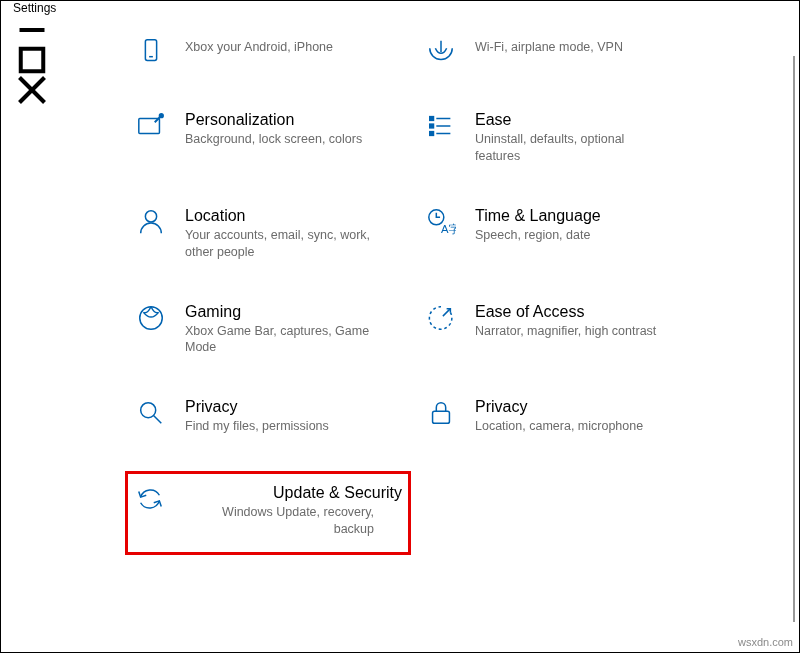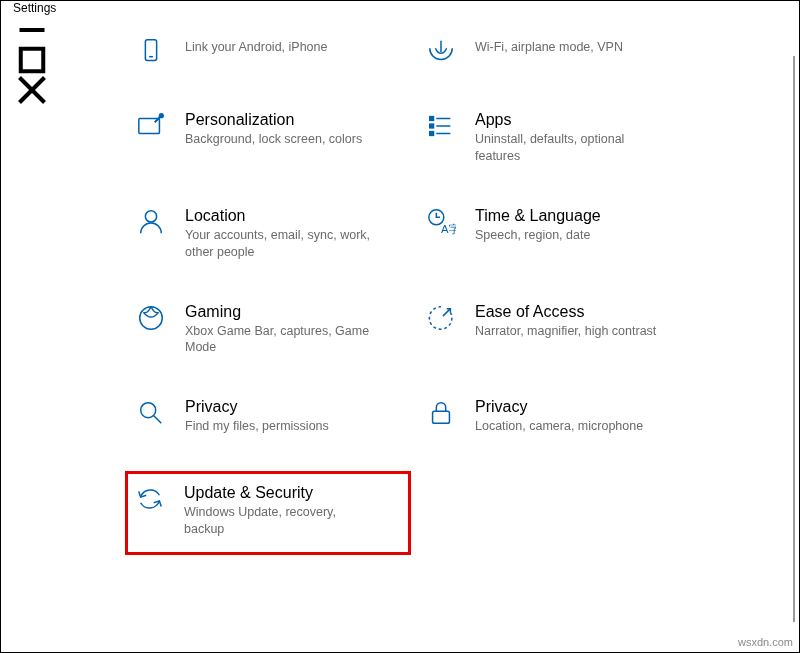--- a/index.html
+++ b/index.html
@@ -51,20 +51,21 @@
       display: flex;
       align-items: flex-start;
       gap: 18px;
       padding: 6px 4px;
       cursor: default;
     }
     .tile.highlight {
       border: 3px solid #e60000;
       padding: 10px 6px 14px 6px;
       margin-left: -6px;
+      text-align: right;
     }
     .iconwrap {
       width: 32px;
       height: 32px;
       flex: 0 0 32px;
       color: #0063b1;
       display: flex;
       align-items: flex-start;
       justify-content: center;
     }
@@ -126,21 +127,21 @@
 
     <div class="tile">
       <div class="iconwrap">
         <svg viewBox="0 0 32 32">
             <rect x="10" y="3" width="12" height="22" rx="2"></rect>
             <line x1="14" y1="21" x2="18" y2="21"></line>
           </svg>
       </div>
       <div class="tile-text">
         <div class="tile-title"></div>
-        <div class="tile-desc">Link your Android, iPhone</div>
+        <div class="tile-desc">Xbox your Android, iPhone</div>
       </div>
     </div>
 
     <div class="tile">
       <div class="iconwrap">
         <svg viewBox="0 0 32 32">
             <path d="M4 12 A12 12 0 0 0 28 12"></path>
             <path d="M10 12 A8 16 0 0 0 22 12"></path>
             <line x1="16" y1="4" x2="16" y2="16"></line>
           </svg>
@@ -170,21 +171,21 @@
         <svg viewBox="0 0 32 32">
           <rect x="4" y="6" width="4" height="4" fill="currentColor"></rect>
             <line x1="11" y1="8" x2="26" y2="8"></line>
           <rect x="4" y="14" width="4" height="4" fill="currentColor"></rect>
             <line x1="11" y1="16" x2="26" y2="16"></line>
           <rect x="4" y="22" width="4" height="4" fill="currentColor"></rect>
             <line x1="11" y1="24" x2="26" y2="24"></line>
         </svg>
       </div>
       <div class="tile-text">
-        <div class="tile-title">Apps</div>
+        <div class="tile-title">Ease</div>
         <div class="tile-desc">Uninstall, defaults, optional features</div>
       </div>
     </div>
 
     <div class="tile">
       <div class="iconwrap">
         <svg viewBox="0 0 32 32">
             <circle cx="16" cy="10" r="6"></circle>
             <path d="M5 28 A11 11 0 0 1 27 28"></path>
           </svg>

